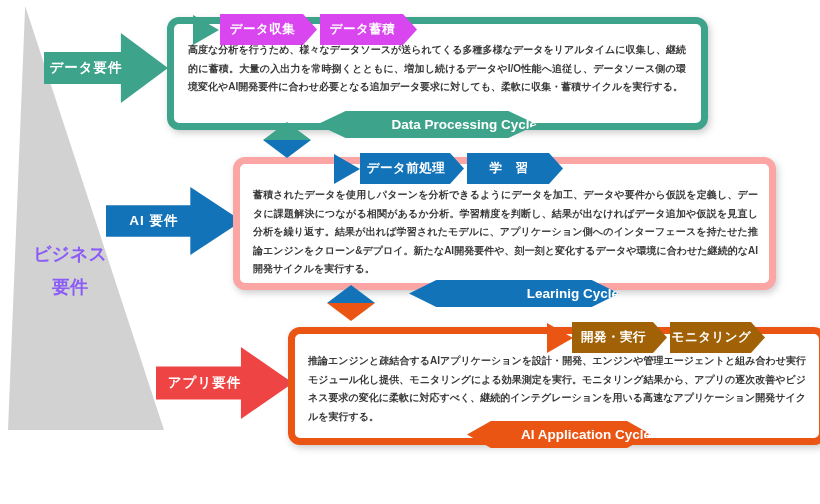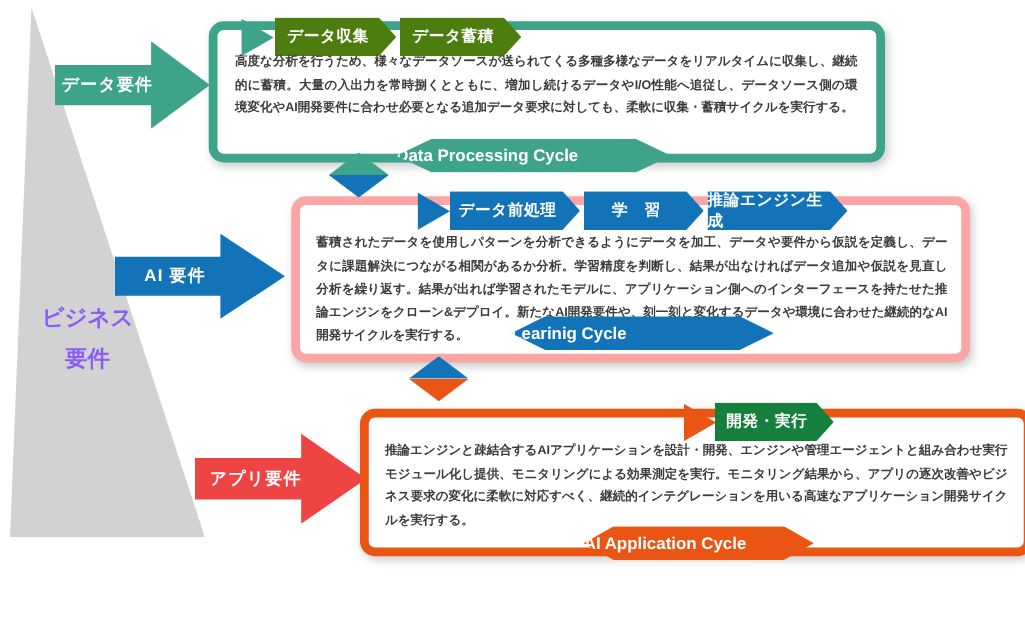--- a/index.html
+++ b/index.html
@@ -12,45 +12,45 @@
     clip-path:polygon(11% 0,0 100%,100% 100%);}
   #biz-label{left:0;top:238px;width:140px;text-align:center;font-size:18px;font-weight:bold;
     color:#8b5cf6;line-height:1.85;white-space:pre-line;}
 
   
   .req-arrow{clip-path:polygon(0 27%,62% 27%,62% 0,100% 50%,62% 100%,62% 73%,0 73%);
     display:flex;align-items:center;justify-content:center;color:#fff;font-weight:bold;
     font-size:13.5px;letter-spacing:1px;}
   .req-arrow span{padding-right:40px;}
   #arrow-data{left:44px;top:33px;width:124px;height:70px;background:#3ea38b;}
-  #arrow-ai{left:92px;top:187px;width:136px;height:68px;background:#1273b9;}
+  #arrow-ai{left:106px;top:187px;width:136px;height:68px;background:#1273b9;}
   #arrow-app{left:156px;top:347px;width:137px;height:72px;background:#ef4444;}
 
   
   .cycle-box{background:#fff;border-radius:12px;box-shadow:2px 3px 7px rgba(110,110,110,.35);}
   #box-data{left:167px;top:17px;width:527px;height:99px;border:7px solid #3ea38b;}
   #box-learn{left:233px;top:157px;width:529px;height:119px;border:7px solid #fca5a5;}
   #box-app{left:288px;top:327px;width:524px;height:104px;border:7px solid #ea5513;}
   .cycle-box .desc{position:absolute;font-size:10px;font-weight:bold;color:#3b3b3b;
     line-height:1.85;text-align:justify;}
 
   
   .tag{position:absolute;height:31px;color:#fff;font-weight:bold;font-size:12.5px;
     display:flex;align-items:center;justify-content:center;
     clip-path:polygon(0 0,calc(100% - 14px) 0,100% 50%,calc(100% - 14px) 100%,0 100%);
     filter:drop-shadow(-3px 0 0 #ffffff) drop-shadow(1px 2px 2px rgba(0,0,0,.2));}
   .tag span{padding-right:12px;letter-spacing:.5px;}
-  .tag.teal{background:#4d7c0f;} .tag.blue{background:#1273b9;} .tag.orange{background:#15803d;}
+  .tag.teal{background:#d946ef;} .tag.blue{background:#1273b9;} .tag.orange{background:#a16207;}
 
   
   .flow-head{position:absolute;width:26px;height:30px;clip-path:polygon(0 0,100% 50%,0 100%);}
   .flow-head.teal{background:#3ea38b;} .flow-head.blue{background:#1273b9;} .flow-head.orange{background:#ea5513;}
 
   
-  .cycle-name{position:absolute;height:27px;line-height:27px;text-align:left;color:#fff;
+  .cycle-name{position:absolute;height:27px;line-height:27px;text-align:right;color:#fff;
     font-weight:bold;font-size:13.5px;
     clip-path:polygon(0 50%,13% 0,87% 0,100% 50%,87% 100%,13% 100%);
     filter:drop-shadow(0 2px 2px rgba(0,0,0,.25));}
   .cycle-name.teal{background:#3ea38b;} .cycle-name.blue{background:#1273b9;} .cycle-name.orange{background:#ea5513;}
 
   
   .tri-up{clip-path:polygon(50% 0,0 100%,100% 100%);width:48px;height:18px;z-index:5;}
   .tri-down{clip-path:polygon(0 0,100% 0,50% 100%);width:48px;height:18px;z-index:5;}
   .fill-teal{background:#3ea38b;} .fill-blue{background:#1273b9;} .fill-orange{background:#ea5513;}
 </style>
@@ -89,32 +89,32 @@
   <div class="abs tri-down fill-blue" style="left:263px;top:140px;"></div>
 
   <div class="abs cycle-box" id="box-learn">
     <div class="flow-head blue" style="left:94px;top:-10px;"></div>
     <div class="tag blue" style="left:120px;top:-11px;width:104px;">
       <span>データ前処理</span>
     </div>
     <div class="tag blue" style="left:227px;top:-11px;width:96px;">
       <span>学　習</span>
     </div>
-    <div class="tag blue" style="left:326px;top:-11px;width:112px;">
-      <span>推論エンジン生成</span>
-    </div>
     <div class="desc" style="left:13px;top:22px;width:505px;">蓄積されたデータを使用しパターンを分析できるようにデータを加工、データや要件から仮説を定義し、データに課題解決につながる相関があるか分析。学習精度を判断し、結果が出なければデータ追加や仮説を見直し分析を繰り返す。結果が出れば学習されたモデルに、アプリケーション側へのインターフェースを持たせた推論エンジンをクローン&amp;デプロイ。新たなAI開発要件や、刻一刻と変化するデータや環境に合わせた継続的なAI開発サイクルを実行する。</div>
-    <div class="cycle-name blue" style="left:169px;top:89px;width:210px;">Learinig Cycle</div>
+    <div class="cycle-name blue" style="left:169px;top:116px;width:210px;">Learinig Cycle</div>
   </div>
 
   <div class="abs tri-up fill-blue" style="left:327px;top:285px;"></div>
   <div class="abs tri-down fill-orange" style="left:327px;top:303px;"></div>
 
   <div class="abs cycle-box" id="box-app">
     <div class="flow-head orange" style="left:252px;top:-11px;"></div>
     <div class="tag orange" style="left:277px;top:-12px;width:95px;">
       <span>開発・実行</span>
     </div>
+    <div class="tag orange" style="left:375px;top:-12px;width:95px;">
+      <span>モニタリング</span>
+    </div>
     <div class="desc" style="left:13px;top:18px;width:498px;">推論エンジンと疎結合するAIアプリケーションを設計・開発、エンジンや管理エージェントと組み合わせ実行モジュール化し提供、モニタリングによる効果測定を実行。モニタリング結果から、アプリの逐次改善やビジネス要求の変化に柔軟に対応すべく、継続的インテグレーションを用いる高速なアプリケーション開発サイクルを実行する。</div>
     <div class="cycle-name orange" style="left:172px;top:87px;width:184px;">AI Application Cycle</div>
   </div>
 
 </div>
 
 </body></html>

